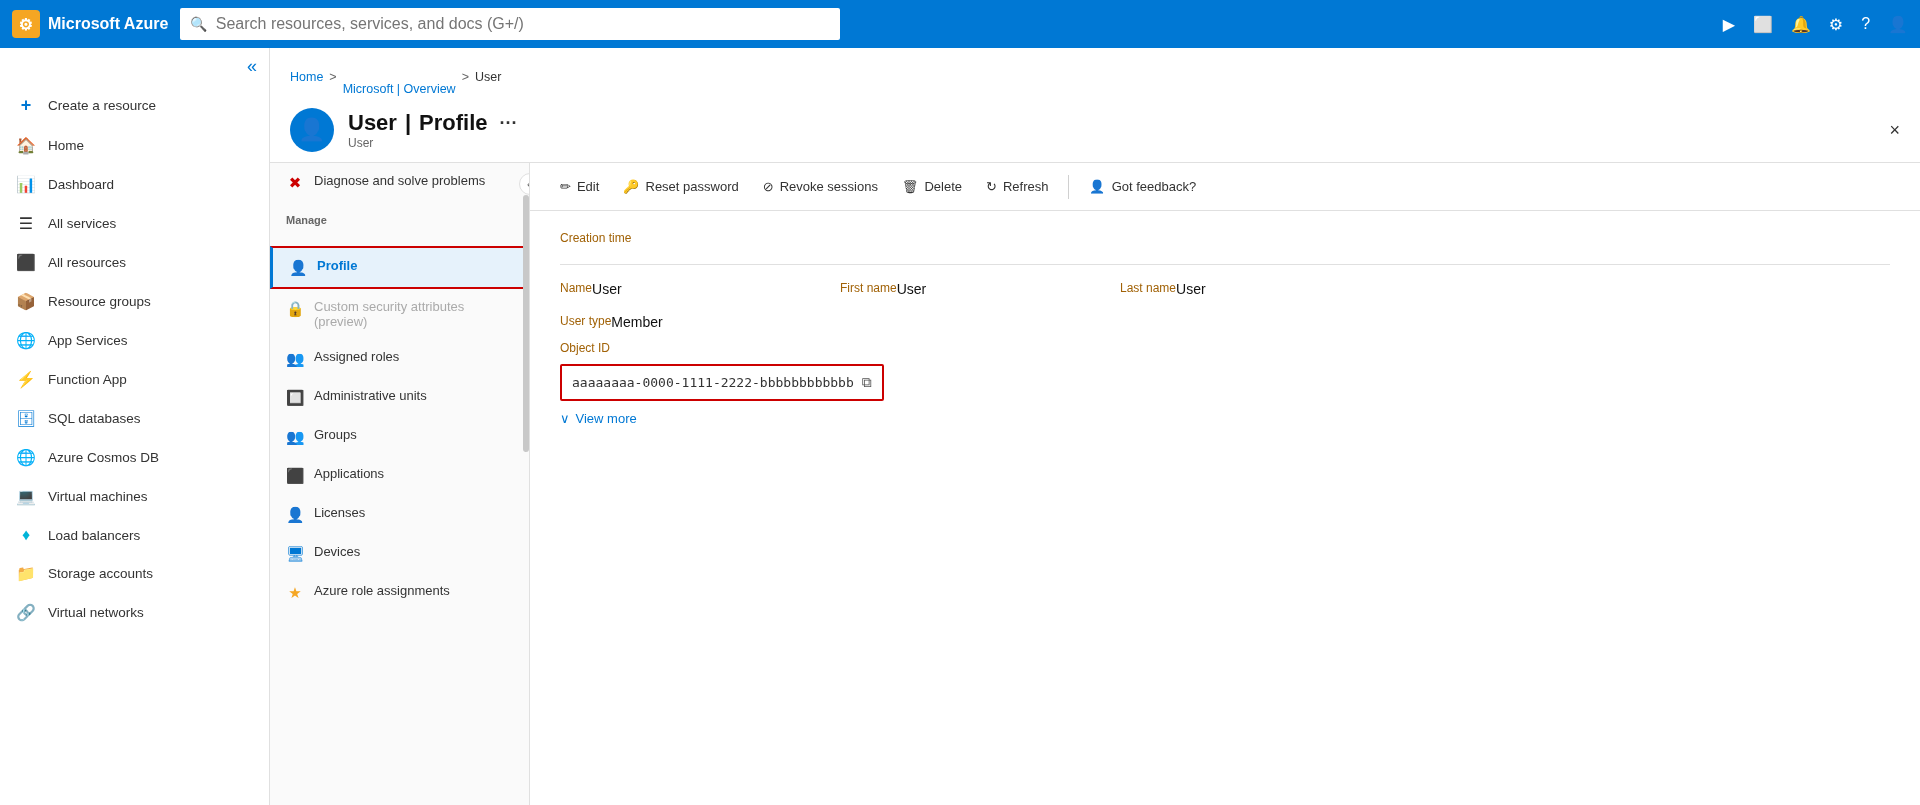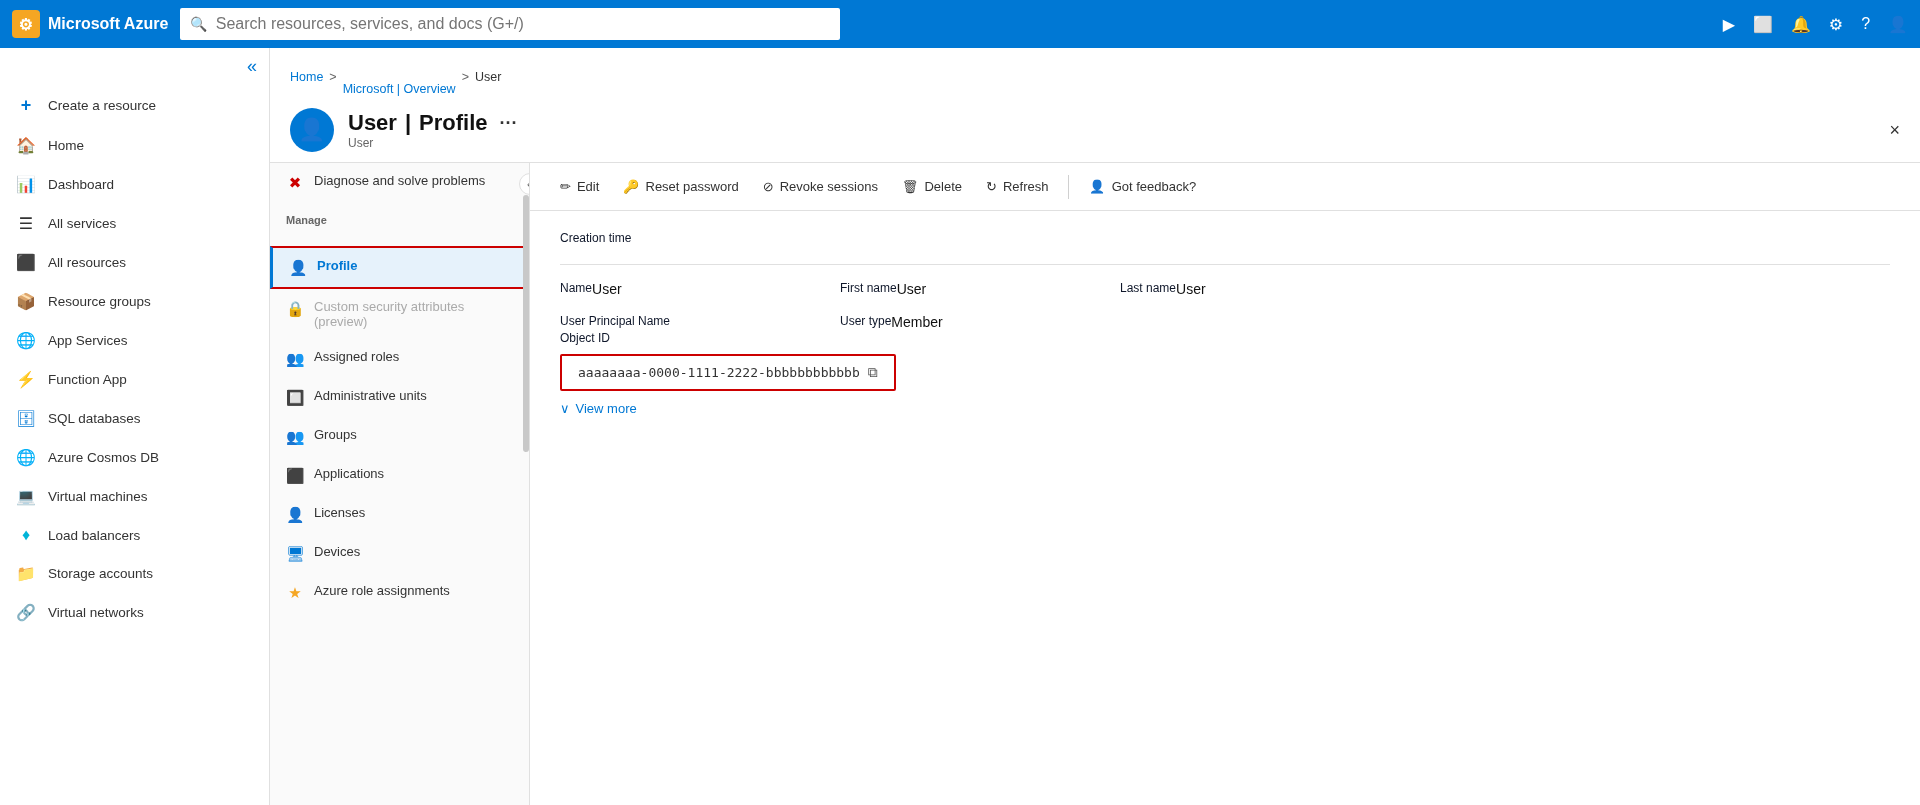--- a/index.html
+++ b/index.html
@@ -123,32 +123,32 @@
       display: flex; align-items: center; gap: 6px;
       padding: 6px 10px; font-size: 13px; color: #333; cursor: pointer;
       background: none; border: none; border-radius: 2px;
     }
     .toolbar-sep { width: 1px; height: 24px; background: #d0d0d0; margin: 0 6px; }
 
     
     .detail-content { padding: 20px 30px; }
 
     .field-section { border-bottom: 1px solid #e0e0e0; padding-bottom: 16px; margin-bottom: 16px; }
-    .field-label { font-size: 12px; color: #0f172a; margin-bottom: 3px; }
+    .field-label { font-size: 12px; color: #a16207; margin-bottom: 3px; }
     .field-value { font-size: 14px; color: #111; }
 
     .section-title { font-size: 16px; font-weight: 700; color: #111; margin-bottom: 10px; }
 
     .identity-grid {
       display: grid; grid-template-columns: 280px 280px 280px; gap: 16px 0;
     }
     .identity-col { display: flex; flex-direction: row; }
 
     .object-id-box {
-      border: 2px solid #c00; border-radius: 2px; padding: 8px 16px; display: inline-flex;
+      border: 2px solid #c00; border-radius: 2px; padding: 8px 10px; display: inline-flex;
       align-items: center; gap: 8px; background: white; margin-top: 6px;
     }
     .object-id-value { font-size: 13px; color: #333; font-family: monospace; }
     .copy-btn { color: #555; cursor: pointer; font-size: 14px; background: none; border: none; }
 
     .manage-link { color: #0078d4; font-size: 13px; cursor: pointer; text-decoration: none; }
 
     .view-more { display: flex; align-items: center; gap: 6px; font-size: 13px; color: #0078d4; cursor: pointer; margin-top: 10px; }
 
     .active-profile-border { border: 2px solid #c00; }
@@ -367,31 +367,27 @@
               <div class="identity-col">
                 <div class="field-label">First name</div>
                 <div class="field-value">User</div>
               </div>
               <div class="identity-col">
                 <div class="field-label">Last name</div>
                 <div class="field-value">User</div>
               </div>
 
               <div class="identity-col">
-                <div class="field-label">User Principal Name</div>
-                <div class="field-value">&nbsp;</div>
-              </div>
-              <div class="identity-col">
                 <div class="field-label">User type</div>
                 <div class="field-value">Member</div>
               </div>
               <div class="identity-col"></div>
             </div>
 
-            <div style="display:flex; gap:79px; align-items:flex-start; margin-top:0;">
+            <div style="display:flex; gap:79px; align-items:flex-start; margin-top:10px;">
               <div>
                 <div class="field-label">Object ID</div>
                 <div class="object-id-box">
                   <span class="object-id-value">aaaaaaaa-0000-1111-2222-bbbbbbbbbbbb</span>
                   <button class="copy-btn">⧉</button>
                 </div>
               </div>
             </div>
 
             <div class="view-more">

